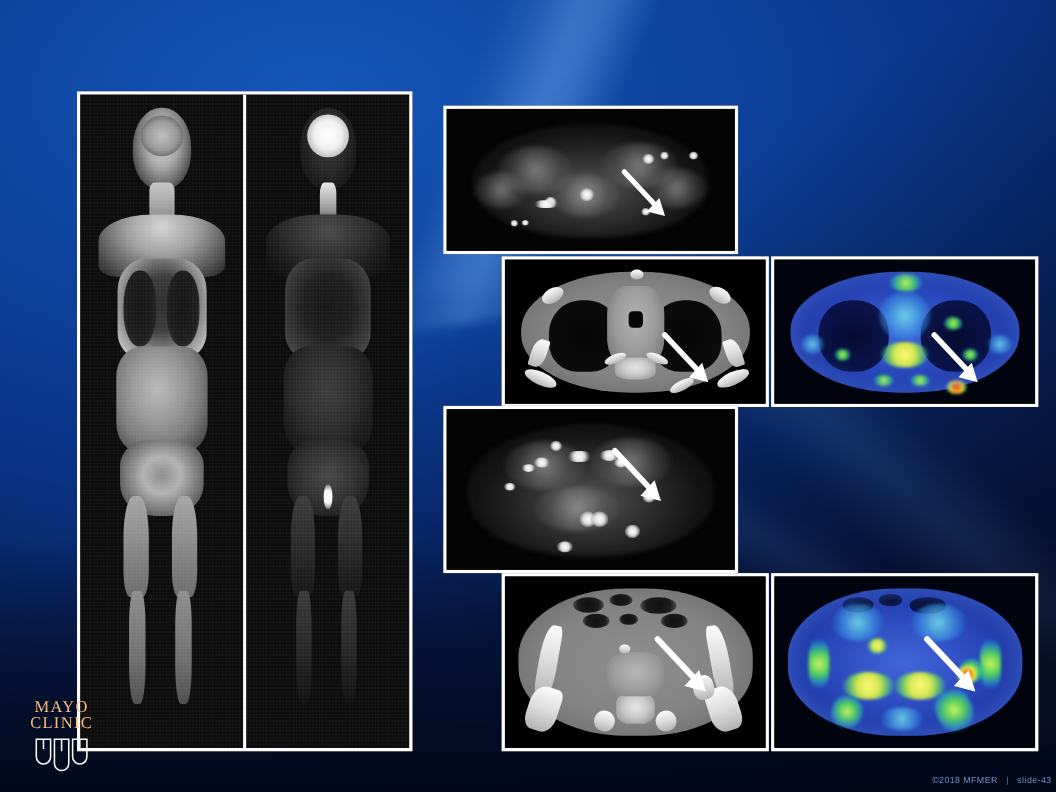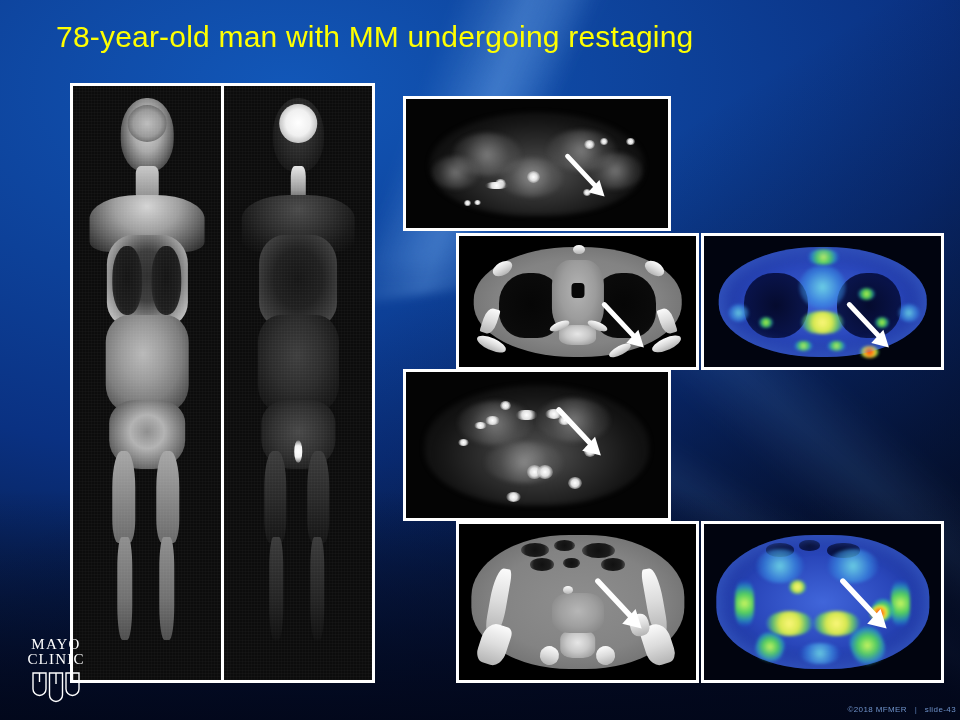--- a/index.html
+++ b/index.html
@@ -333,21 +333,21 @@
     left: 14px; bottom: 12px;
     width: 84px;
     text-align: center;
     color: #ffffff;
   }
   .logo-word {
     font-family: "Liberation Serif", serif;
     font-size: 15px;
     letter-spacing: 1.2px;
     line-height: 15px;
-    color: #ffffff;
+    color: #fdba74;
   }
   .logo-shields { margin-top: 3px; }
 
   
   .footer {
     position: absolute;
     right: 4px; bottom: 6px;
     font-size: 8px;
     color: #6f92c9;
     letter-spacing: 0.4px;
@@ -361,21 +361,20 @@
 <div id="slide">
 
   <div class="bg-base"></div>
   <div class="swoosh-a"></div>
   <div class="swoosh-b"></div>
   <div class="bg-dark-corner"></div>
   <div class="swoosh-c"></div>
   <div class="swoosh-d"></div>
   <div class="bg-bottom"></div>
 
-  <div class="title">78-year-old  man with MM undergoing restaging</div>
 
   <div class="panel panel-wb">
 
     <div class="wb-half wb-left">
       <div class="wb-body t1">
         <div class="wb-seg wb-head"></div>
         <div class="wb-seg wb-brain"></div>
         <div class="wb-seg wb-neck"></div>
         <div class="wb-seg wb-shoulders"></div>
         <div class="wb-seg wb-thorax"></div>

